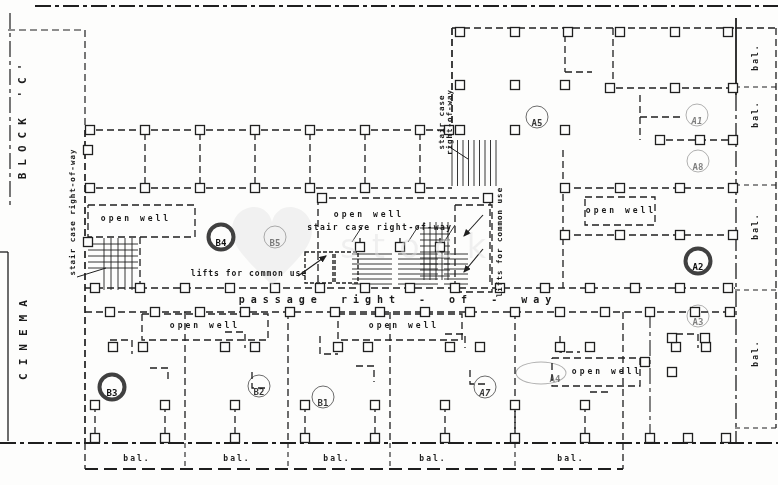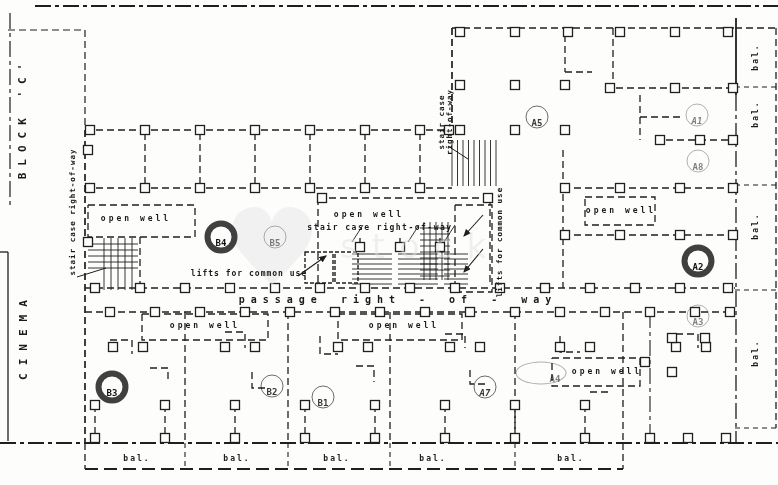--- a/index.html
+++ b/index.html
@@ -12,21 +12,21 @@
   .ow{font-size:8px;letter-spacing:3px;font-weight:bold;}
   .sm{font-size:8px;letter-spacing:1px;font-weight:bold;}
   .vs{font-size:7.5px;letter-spacing:1px;font-weight:bold;}
   .bal{font-size:8px;letter-spacing:2px;font-weight:bold;}
   .big{font-size:11px;font-weight:bold;}
   .psg{font-size:10px;letter-spacing:6px;word-spacing:6px;font-weight:bold;}
   .unit{position:absolute;width:21px;height:21px;border-radius:50%;
         display:flex;align-items:flex-end;justify-content:center;
         transform:translate(-50%,-50%);
         font-family:"DejaVu Sans Mono", monospace;font-size:9px;font-weight:bold;}
-  .u-b{border:6px solid #404040;color:#0f0f0f;}
+  .u-b{border:4px solid #404040;color:#0f0f0f;}
   .u-m{border:1.5px solid rgba(20,20,20,.62);color:rgba(10,10,10,.82);}
   .u-f{border:1.3px solid rgba(20,20,20,.33);color:rgba(10,10,10,.52);}
 </style>
 </head>
 <body>
 
 <div id="plan">
   <svg id="draw" width="778" height="485" viewBox="0 0 778 485">
     <defs>
       <marker id="ah" markerWidth="8" markerHeight="8" refX="6" refY="3" orient="auto">
@@ -360,21 +360,21 @@
     </div>
   <div class="unit u-m" style="left:485px;top:387px;font-style:italic;">
       <span>A7</span>
     </div>
   <div class="unit u-f" style="left:541px;top:373px;padding-left:28px;">
       <span>A4</span>
     </div>
   <div class="unit u-m" style="left:323px;top:397px;">
       <span>B1</span>
     </div>
-  <div class="unit u-m" style="left:272px;top:386px;">
+  <div class="unit u-m" style="left:259px;top:386px;">
       <span>B2</span>
     </div>
   <div class="unit u-b" style="left:112px;top:387px;">
       <span>B3</span>
     </div>
   <div class="unit u-b" style="left:221px;top:237px;">
       <span>B4</span>
     </div>
   <div class="unit u-f" style="left:275px;top:237px;">
       <span>B5</span>

